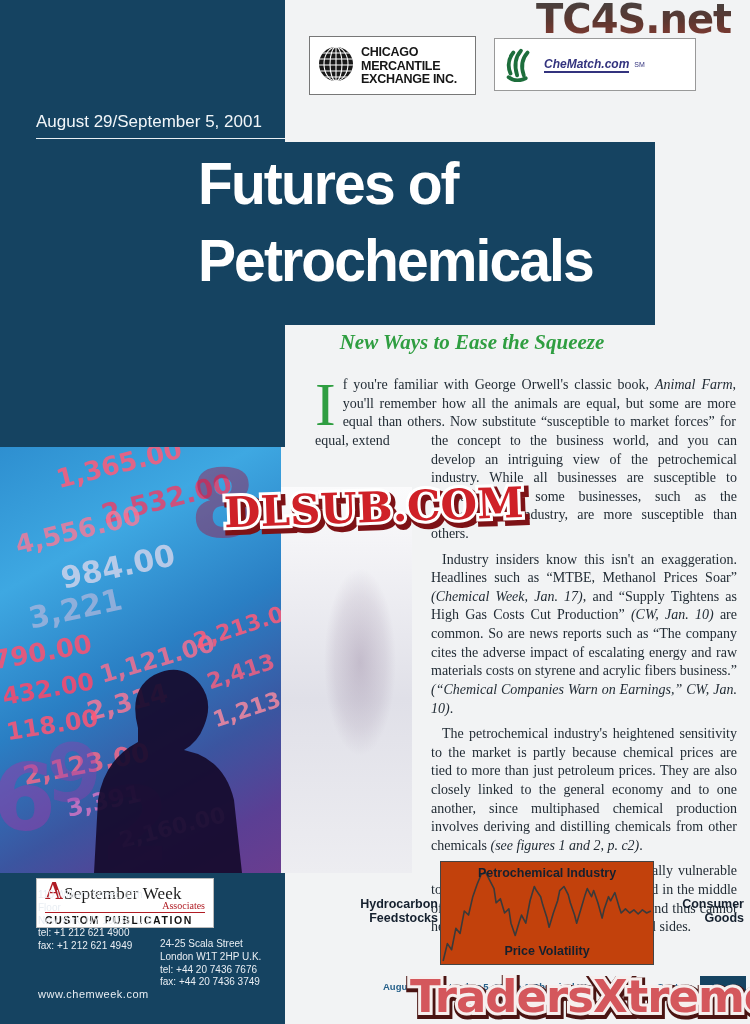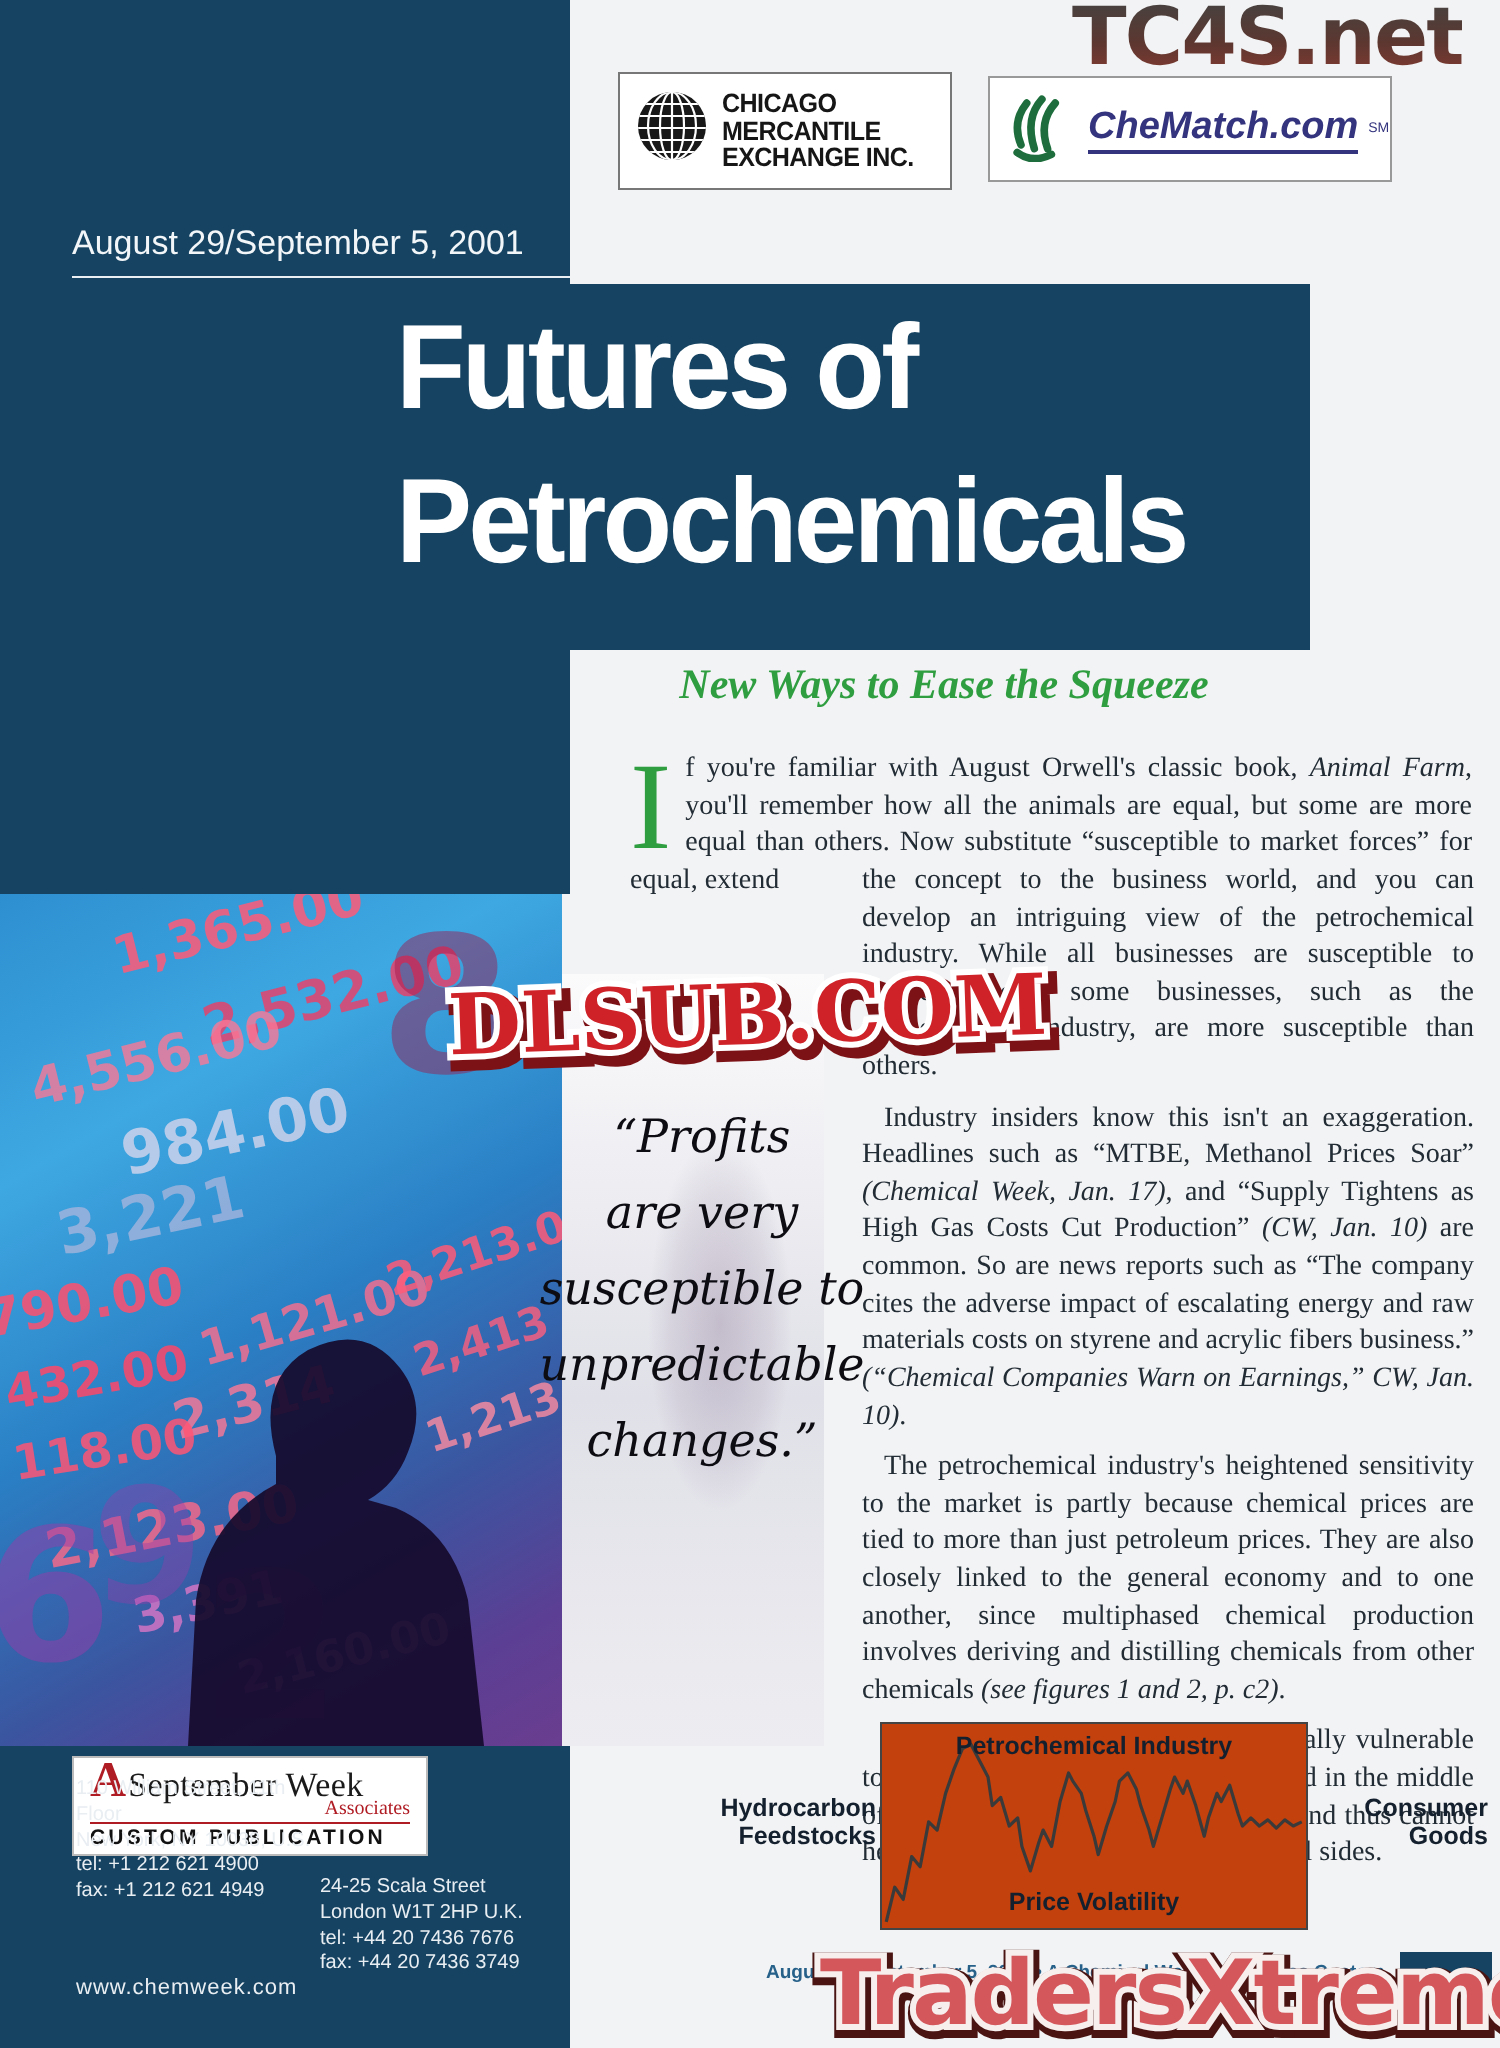--- a/index.html
+++ b/index.html
@@ -12,21 +12,21 @@
   .band-title{left:285px;top:142px;width:370px;height:183px;background:#154361;}
   .date-banner{left:36px;top:112px;width:249px;color:#f2f6f9;font-size:17px;
                padding-bottom:6px;border-bottom:1px solid #e9eff3;}
 
   
   .logo-box{background:#fff;display:flex;align-items:center;}
   .logo-cme{left:309px;top:36px;width:153px;height:57px;border:1px solid #777;gap:5px;padding:0 6px;}
   .cme-text{font-weight:bold;font-size:13.2px;line-height:1.02;letter-spacing:-0.3px;color:#161616;
             transform:scaleX(.95);transform-origin:left center;white-space:nowrap;}
   .logo-chematch{left:494px;top:38px;width:188px;height:51px;border:1px solid #999;gap:5px;padding:0 6px;}
-  .chematch-name{font-size:19px;font-weight:bold;font-style:italic;color:#33337e;
+  .chematch-name{font-size:12px;font-weight:bold;font-style:italic;color:#33337e;
                  border-bottom:2.5px solid #33337e;white-space:nowrap;}
   .chematch-sm{font-size:7px;vertical-align:super;color:#33337e;}
 
   
   .main-title{left:198px;top:146px;color:#fff;font-weight:bold;font-size:60px;line-height:1.28;
               letter-spacing:-2px;transform:scaleX(.95);transform-origin:left top;white-space:nowrap;}
   .subtitle{left:288px;top:330px;width:368px;text-align:center;color:#2f9e41;
             font-family:"Liberation Serif",serif;font-style:italic;font-weight:bold;font-size:21px;}
 
   
@@ -156,21 +156,21 @@
   <div class="abs wm-top">TC4S.net</div>
 
   <div class="abs main-title">
     <div>Futures of</div>
     <div>Petrochemicals</div>
   </div>
   <div class="abs subtitle">New Ways to Ease the Squeeze</div>
 
   <div class="abs article art-wide">
     <span class="dropcap">I</span>
-    <span><span>f you're familiar with August Orwell's classic book, </span><span class="it">Animal Farm</span><span>, you'll remember how all the animals are equal, but some are more equal than others. Now substitute “susceptible to market forces” for equal, extend</span></span>
+    <span><span>f you're familiar with George Orwell's classic book, </span><span class="it">Animal Farm</span><span>, you'll remember how all the animals are equal, but some are more equal than others. Now substitute “susceptible to market forces” for equal, extend</span></span>
   </div>
   <div class="abs article art-narrow">
     <p><span>the concept to the business world, and you can develop an intriguing view of the petrochemical industry. While all businesses are susceptible to market forces, some businesses, such as the petrochemical industry, are more susceptible than others.</span></p>
     <p class="ind"><span>Industry insiders know this isn't an exaggeration. Headlines such as “MTBE, Methanol Prices Soar” </span><span class="it">(Chemical Week, Jan. 17)</span><span>, and “Supply Tightens as High Gas Costs Cut Production” </span><span class="it">(CW, Jan. 10)</span><span> are common. So are news reports such as “The company cites the adverse impact of escalating energy and raw materials costs on styrene and acrylic fibers business.” </span><span class="it">(“Chemical Companies Warn on Earnings,” CW, Jan. 10)</span><span>.</span></p>
     <p class="ind"><span>The petrochemical industry's heightened sensitivity to the market is partly because chemical prices are tied to more than just petroleum prices. They are also closely linked to the general economy and to one another, since multiphased chemical production involves deriving and distilling chemicals from other chemicals </span><span class="it">(see figures 1 and 2, p. c2)</span><span>.</span></p>
     <p class="ind"><span>The chemical industry is also especially vulnerable to market forces because it is positioned in the middle of the broader petroleum value chain, and thus cannot help but be squeezed by pressures on all sides.</span></p>
   </div>
 
   <div class="abs photo">
     <div id="photo-numbers">
@@ -194,27 +194,20 @@
         <div class="bigdigit" style="left: -8px; top: 298px; font-size: 92px; color: rgba(150, 60, 170, 0.5);">6</div>
         <div class="bigdigit" style="left: 100px; top: 318px; font-size: 102px; color: rgba(140, 50, 160, 0.45);">2</div>
         <div class="bigdigit" style="left: 46px; top: 280px; font-size: 80px; color: rgba(150, 60, 170, 0.4);">9</div>
       </div>
     <svg class="abs" style="left:50px;bottom:0;" width="210" height="225" viewBox="0 0 210 225">
       <path d="M88 80 Q78 42 104 27 Q132 13 150 36 Q164 54 154 78 Q148 94 134 102 L148 106 Q176 118 184 152 L192 225 L44 225 L48 152 Q54 112 88 94 Z" fill="#150b2d" opacity="0.93"></path>
     </svg>
   </div>
 
   <div class="abs quotepanel"></div>
-  <div class="abs pullquote">
-    <div>“Profits</div>
-    <div>are very</div>
-    <div>susceptible to</div>
-    <div>unpredictable</div>
-    <div>changes.”</div>
-  </div>
 
   <div class="abs pubblock"></div>
   <div class="abs cwlogo">
     <div class="cw-row1">
       <span class="cw-a">A</span>
       <span class="cw-name">September Week</span>
     </div>
     <div class="cw-assoc">Associates</div>
     <div class="cw-custom">CUSTOM PUBLICATION</div>
   </div>

